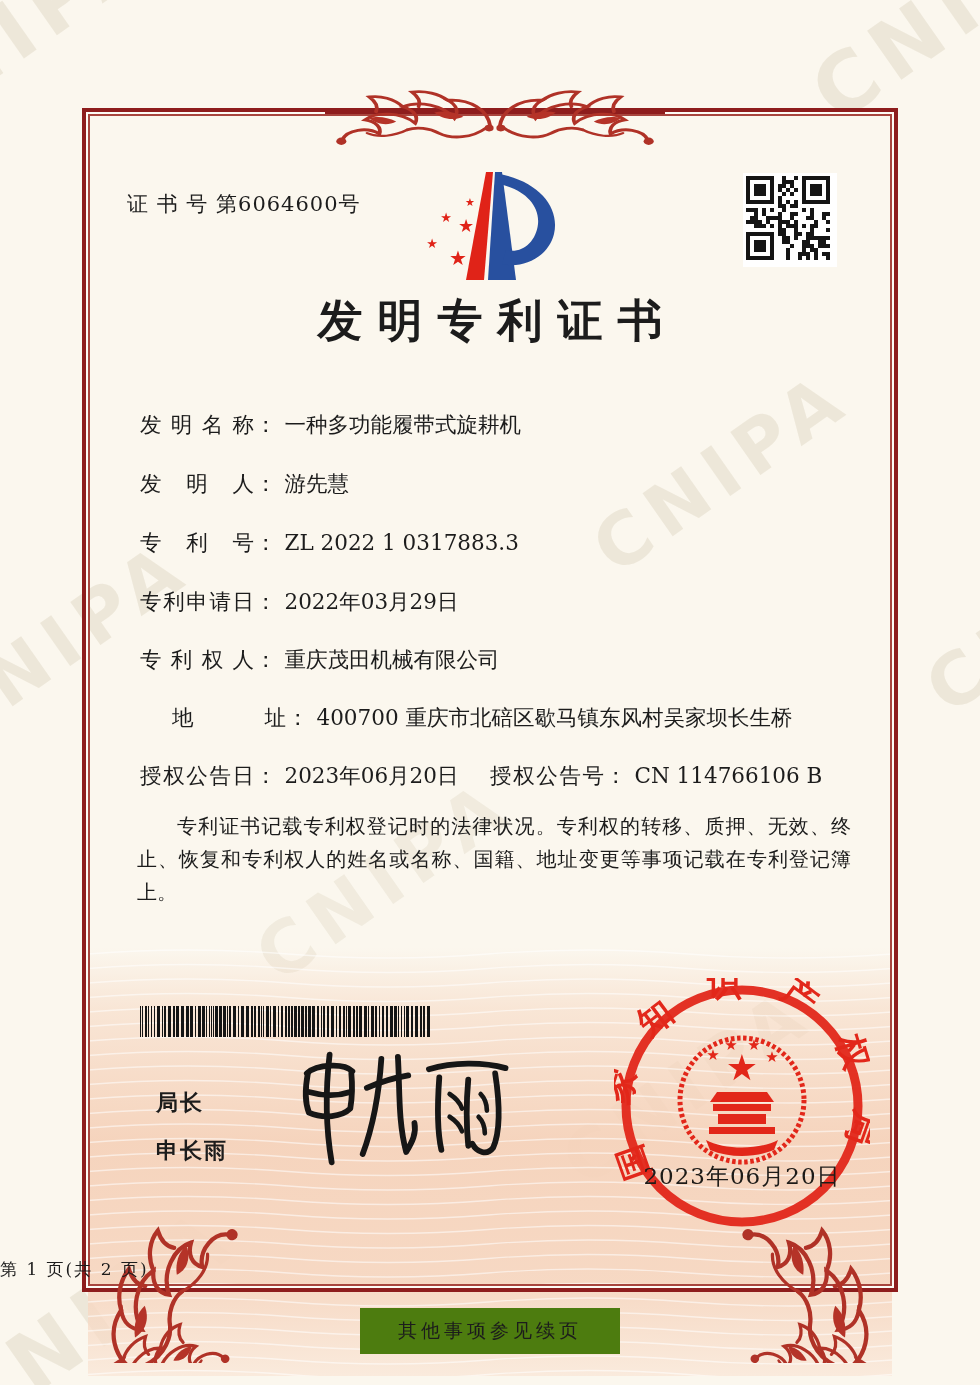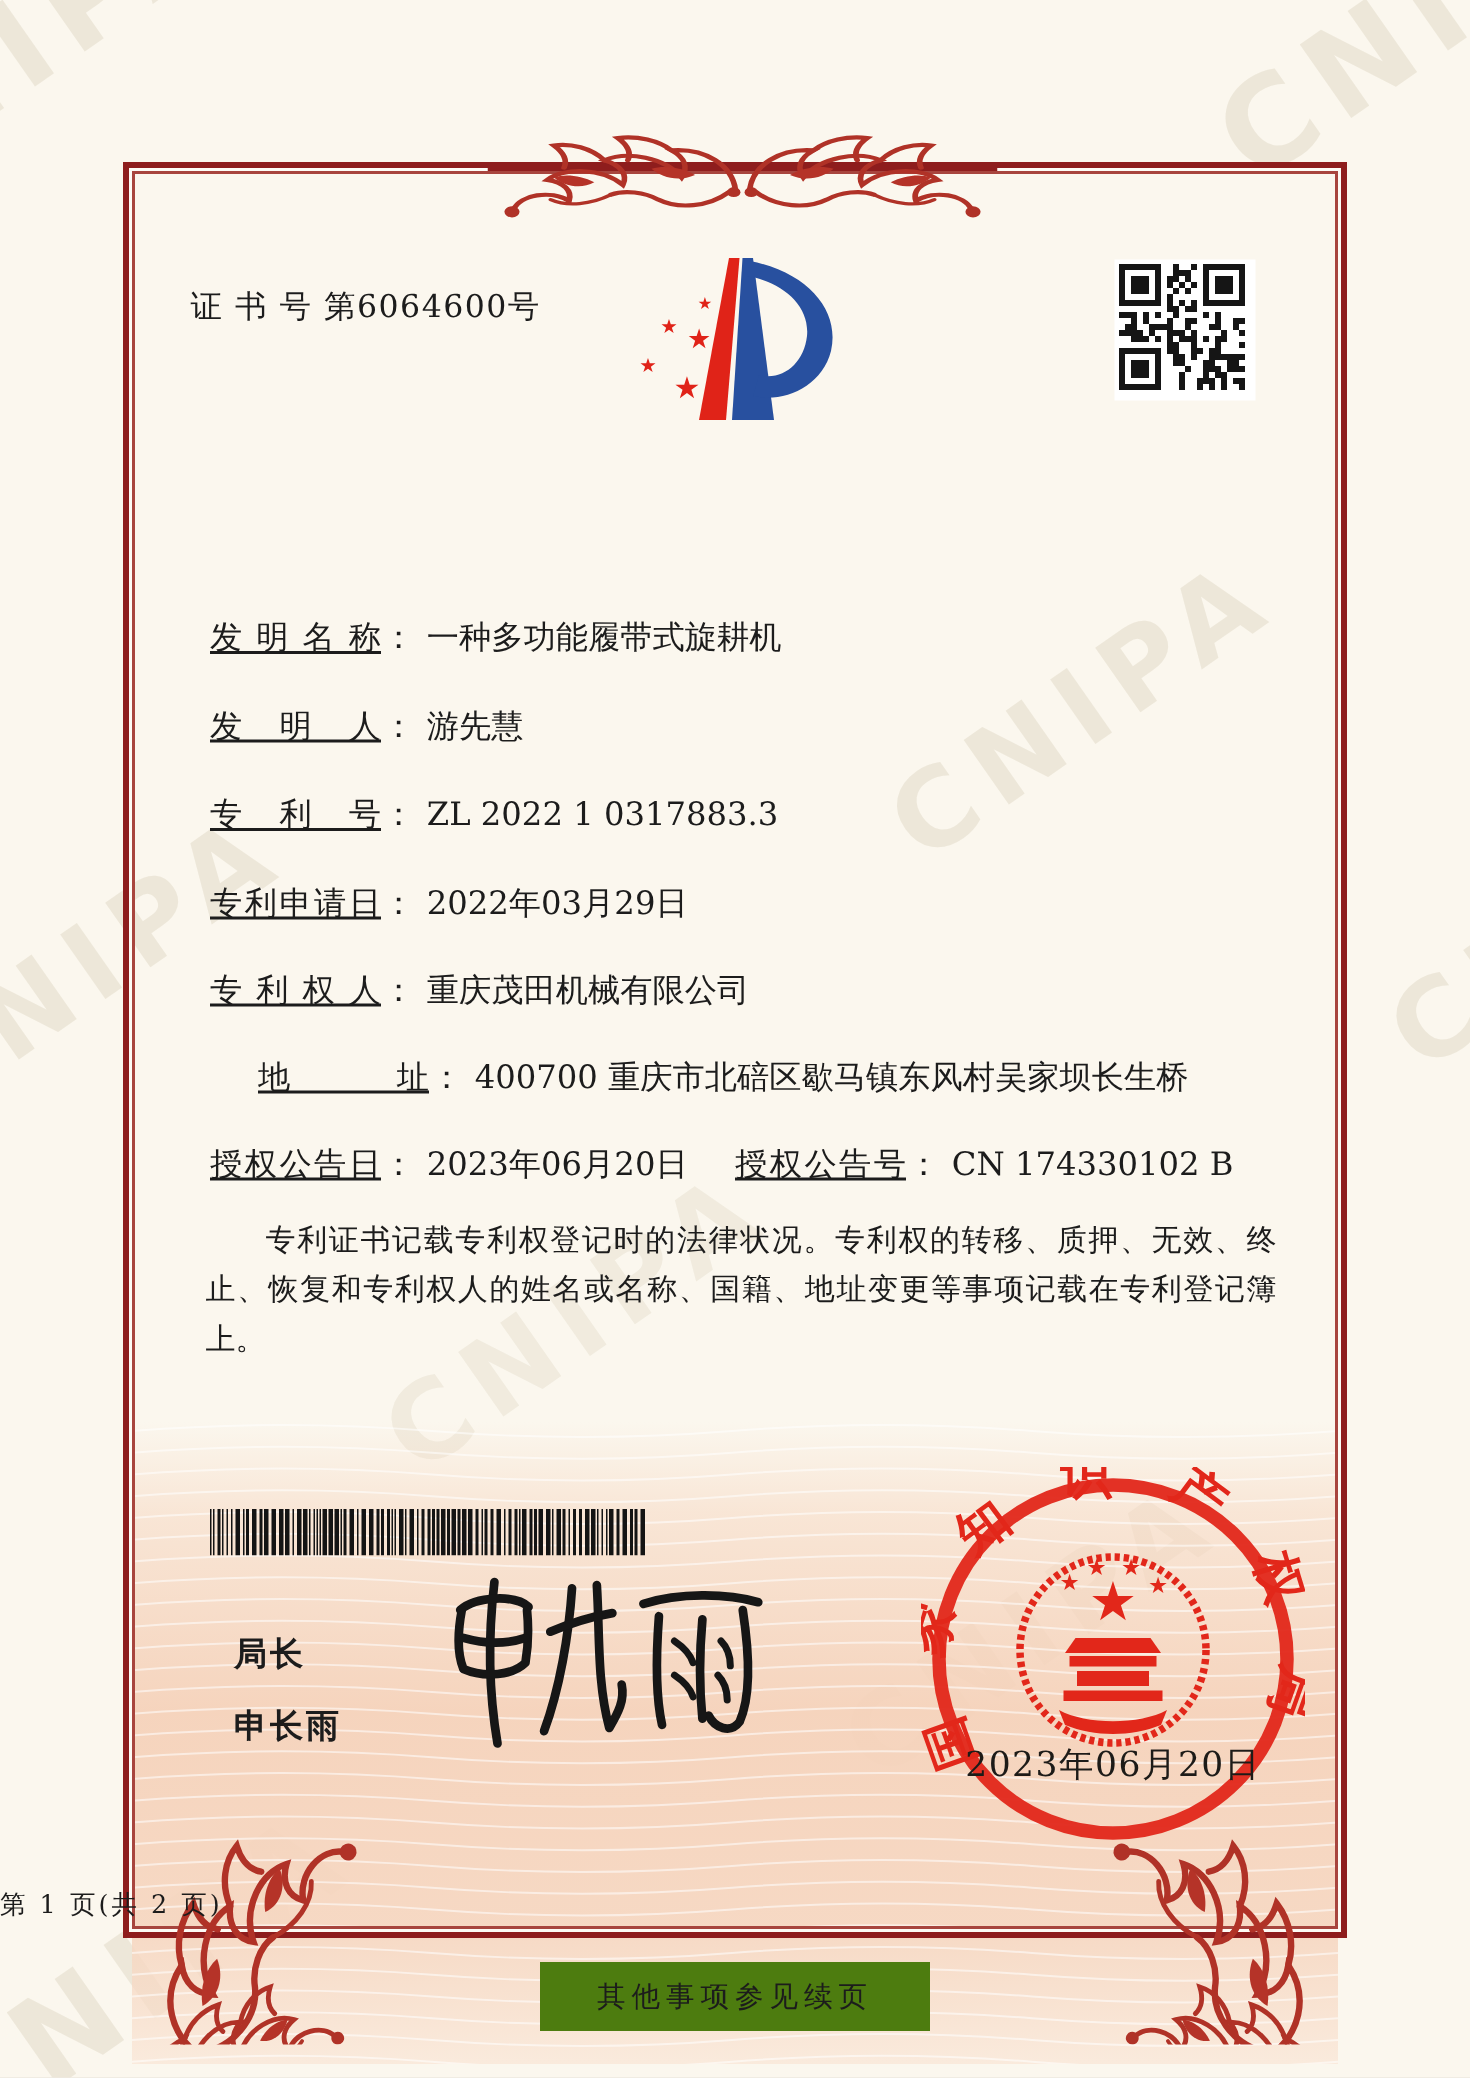--- a/index.html
+++ b/index.html
@@ -20,21 +20,21 @@
          box-shadow:inset 0 0 0 2px #fdfbf5, inset 0 0 0 4px #a8453e;}
   .orn-top{position:absolute;left:325px;top:74px;width:340px;height:84px;}
   .orn-corner{position:absolute;width:235px;height:235px;}
   .certno{position:absolute;left:127px;top:170px;font-size:21px;letter-spacing:1px;margin-top:20px;}
   .logo{position:absolute;left:418px;top:166px;width:152px;height:122px;}
   .qrbox{position:absolute;left:743px;top:173px;width:94px;height:94px;background:#ffffff;}
   .qrbox svg{position:absolute;left:3px;top:3px;}
   .title{position:absolute;left:0;top:291px;width:100%;text-align:center;font-size:45px;
          font-weight:bold;letter-spacing:15px;text-indent:15px;}
   .row{position:absolute;left:140px;font-size:21.5px;white-space:nowrap;}
-  .row .lbl{display:inline-block;width:114px;text-align:justify;text-align-last:justify;text-decoration:underline;}
+  .row .lbl{display:inline-block;width:114px;text-align:justify;text-align-last:justify;}
   .row .colon{margin:0 8px 0 1px;}
   .row .p2{position:absolute;left:350px;top:0;}
   .paras{position:absolute;left:137px;top:810px;width:714px;font-size:20px;line-height:33px;
          text-align:justify;}
   .paras p{margin:0;text-indent:2em;}
   .paras p + p{margin-top:9px;}
   .barcode{position:absolute;left:140px;top:1006px;}
   .sig-label{position:absolute;left:156px;font-size:22px;font-weight:700;
              font-family:"DejaVu Sans","Liberation Sans",sans-serif;letter-spacing:2px;}
   .sig-script{position:absolute;left:282px;top:1048px;width:238px;height:120px;}
@@ -269,20 +269,21 @@
         <rect x="8" y="8" width="12" height="12" fill="#151515"></rect>
         <rect x="56" y="0" width="28" height="28" fill="#151515"></rect>
         <rect x="60" y="4" width="20" height="20" fill="#fff"></rect>
         <rect x="64" y="8" width="12" height="12" fill="#151515"></rect>
         <rect x="0" y="56" width="28" height="28" fill="#151515"></rect>
         <rect x="4" y="60" width="20" height="20" fill="#fff"></rect>
         <rect x="8" y="64" width="12" height="12" fill="#151515"></rect>
       </svg>
   </div>
 
+  <div class="title">发明专利证书</div>
 
   <div class="row" style="top:410px;">
     <span class="lbl">发明名称</span><span class="colon">：</span><span class="val">一种多功能履带式旋耕机</span>
   </div>
   <div class="row" style="top:469px;">
     <span class="lbl">发明人</span><span class="colon">：</span><span class="val">游先慧</span>
   </div>
   <div class="row" style="top:528px;">
     <span class="lbl">专利号</span><span class="colon">：</span><span class="val">ZL 2022 1 0317883.3</span>
   </div>
@@ -291,21 +292,21 @@
   </div>
   <div class="row" style="top:645px;">
     <span class="lbl">专利权人</span><span class="colon">：</span><span class="val">重庆茂田机械有限公司</span>
   </div>
   <div class="row" style="top:703px;margin-left:32px;">
     <span class="lbl">地址</span><span class="colon">：</span><span class="val">400700 重庆市北碚区歇马镇东风村吴家坝长生桥</span>
   </div>
   <div class="row" style="top:761px;">
     <span class="lbl">授权公告日</span><span class="colon">：</span><span class="val">2023年06月20日</span>
     <span class="p2">
-      <span class="lbl">授权公告号</span><span class="colon">：</span><span class="val">CN 174330102 B</span>
+      <span class="lbl">授权公告号</span><span class="colon">：</span><span class="val">CN 114766106 B</span>
     </span>
   </div>
 
   <div class="paras">
     <p>专利证书记载专利权登记时的法律状况。专利权的转移、质押、无效、终止、恢复和专利权人的姓名或名称、国籍、地址变更等事项记载在专利登记簿上。</p>
   </div>
 
   <svg class="barcode" id="barcode" width="292" height="31">
       <rect x="0" y="0" width="1" height="31" fill="#141414"></rect>
       <rect x="2" y="0" width="1" height="31" fill="#141414"></rect>

